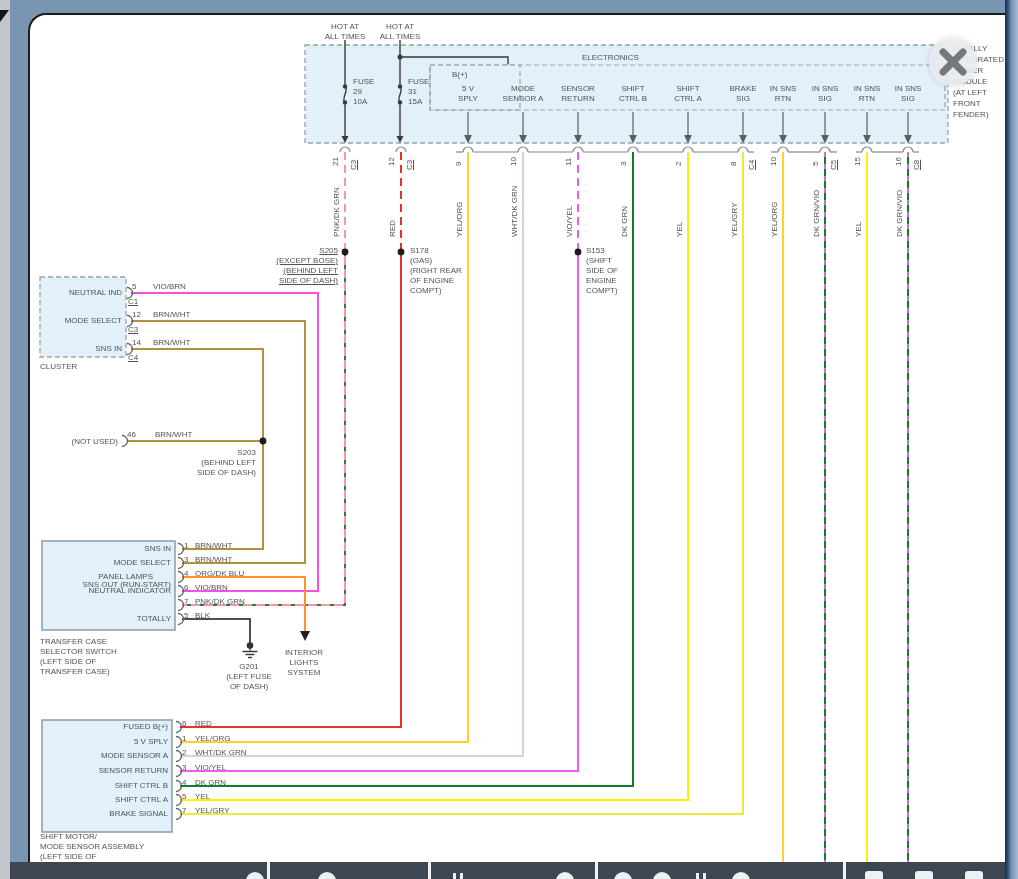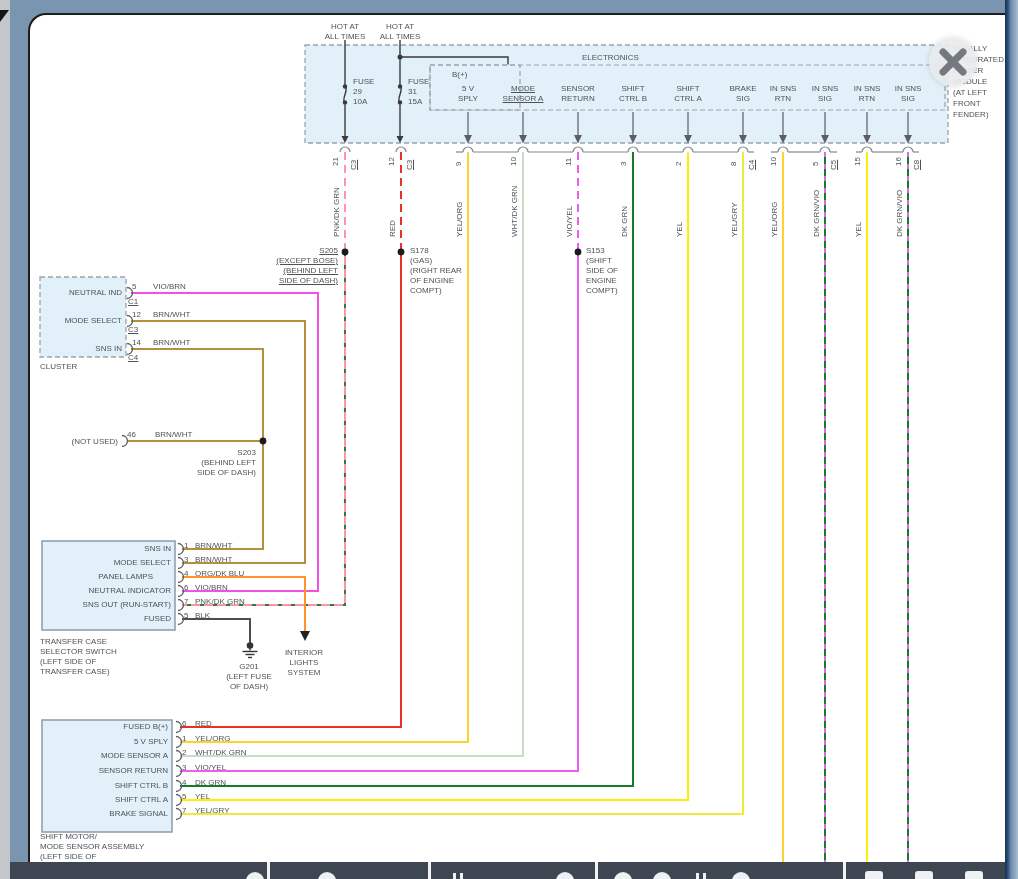--- a/index.html
+++ b/index.html
@@ -200,21 +200,21 @@
     <div class="t lh11" style="left:953px;top:43px;width:52px;">TOTALLY
 INTEGRATED
 POWER
 MODULE
 (AT LEFT
 FRONT
 FENDER)</div>
 
     <div class="t tc" style="left:443px;top:84px;width:50px;">5 V
 SPLY</div>
-    <div class="t tc" style="left:498px;top:84px;width:50px;text-decoration:underline;">MODE
+    <div class="t tc" style="left:498px;top:84px;width:50px;">MODE
 SENSOR A</div>
     <div class="t tc" style="left:553px;top:84px;width:50px;">SENSOR
 RETURN</div>
     <div class="t tc" style="left:608px;top:84px;width:50px;">SHIFT
 CTRL B</div>
     <div class="t tc" style="left:663px;top:84px;width:50px;">SHIFT
 CTRL A</div>
     <div class="t tc" style="left:718px;top:84px;width:50px;">BRAKE
 SIG</div>
     <div class="t tc" style="left:760px;top:84px;width:46px;">IN SNS
@@ -291,22 +291,22 @@
     <div class="t" style="left:40px;top:362px;">CLUSTER</div>
 
     <div class="t tr" style="left:38px;top:437px;width:80px;">(NOT USED)</div>
     <div class="t" style="left:127px;top:430px;">46</div>
     <div class="t" style="left:155px;top:430px;">BRN/WHT</div>
 
     <div class="t tr" style="left:45px;top:544px;width:126px;">SNS IN</div>
     <div class="t tr" style="left:45px;top:558px;width:126px;">MODE SELECT</div>
     <div class="t tr" style="left:27px;top:572px;width:126px;">PANEL LAMPS</div>
     <div class="t tr" style="left:45px;top:586px;width:126px;">NEUTRAL INDICATOR</div>
-    <div class="t tr" style="left:45px;top:600px;width:126px;text-align:right;">SNS OUT (RUN-START)</div>
-    <div class="t tr" style="left:45px;top:614px;width:126px;">FUSED</div>
+    <div class="t tr" style="left:45px;top:580px;width:126px;text-align:right;">SNS OUT (RUN-START)</div>
+    <div class="t tr" style="left:45px;top:614px;width:126px;">TOTALLY</div>
     <div class="t" style="left:184px;top:541px;">1</div>
     <div class="t" style="left:184px;top:555px;">3</div>
     <div class="t" style="left:184px;top:569px;">4</div>
     <div class="t" style="left:184px;top:583px;">6</div>
     <div class="t" style="left:184px;top:597px;">7</div>
     <div class="t" style="left:184px;top:611px;">5</div>
     <div class="t" style="left:195px;top:541px;">BRN/WHT</div>
     <div class="t" style="left:195px;top:555px;">BRN/WHT</div>
     <div class="t" style="left:195px;top:569px;">ORG/DK BLU</div>
     <div class="t" style="left:195px;top:583px;">VIO/BRN</div>

